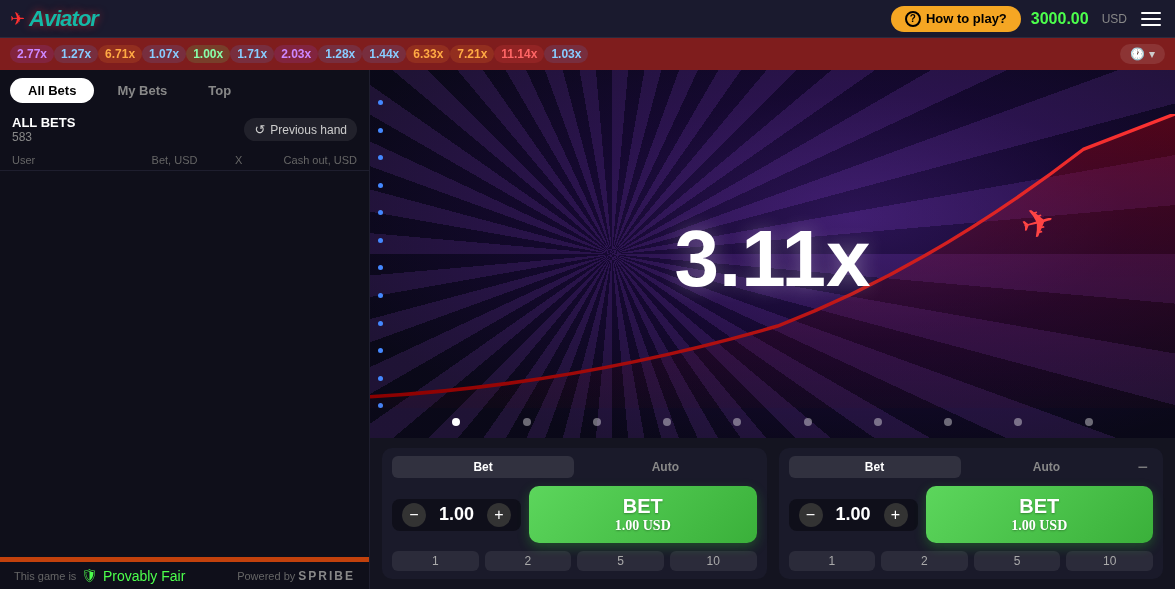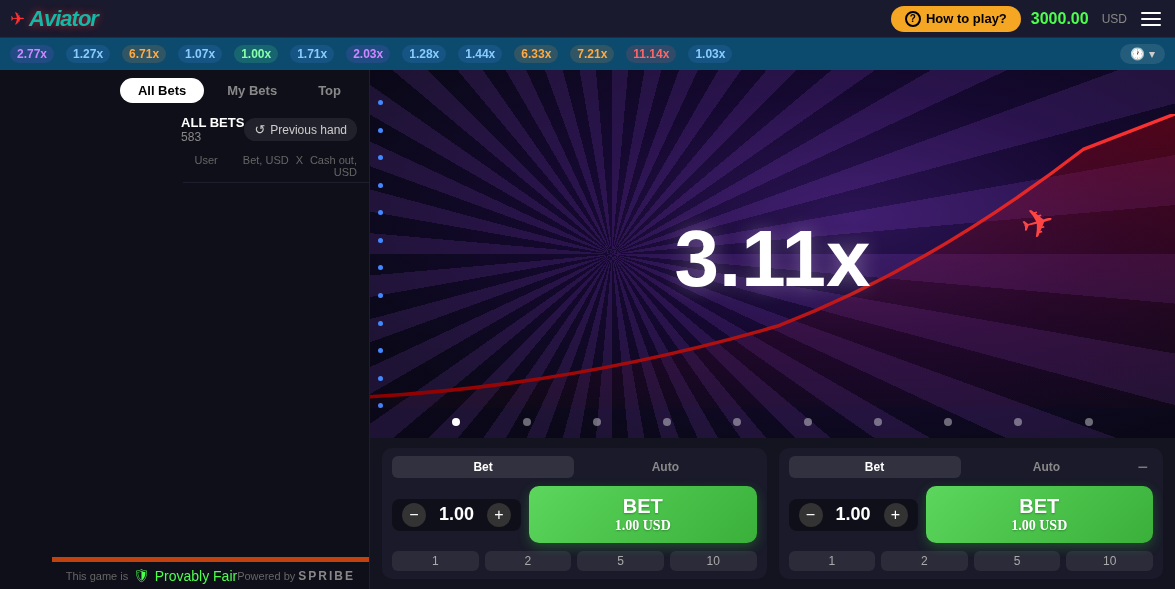--- a/index.html
+++ b/index.html
@@ -92,23 +92,22 @@
       width: 20px;
       height: 2px;
       background: #fff;
       border-radius: 2px;
     }
 
     
     .multiplier-bar {
       display: flex;
       align-items: center;
-      background: #0c4a6e;
+      background: #7f1d1d;
       padding: 6px 10px;
-      gap: 12px;
       height: 32px;
       overflow: hidden;
     }
     .multiplier-item {
       font-size: 12px;
       font-weight: 700;
       padding: 2px 7px;
       border-radius: 10px;
       white-space: nowrap;
     }
@@ -138,21 +137,20 @@
     }
 
     
     .left-panel {
       width: 370px;
       min-width: 370px;
       background: #0f0f1a;
       display: flex;
       flex-direction: column;
       border-right: 1px solid #1e1e2e;
-      align-items: flex-end;
     }
     .tabs {
       display: flex;
       align-items: center;
       padding: 8px 10px;
       gap: 5px;
     }
     .tab-btn {
       padding: 5px 18px;
       border-radius: 20px;

